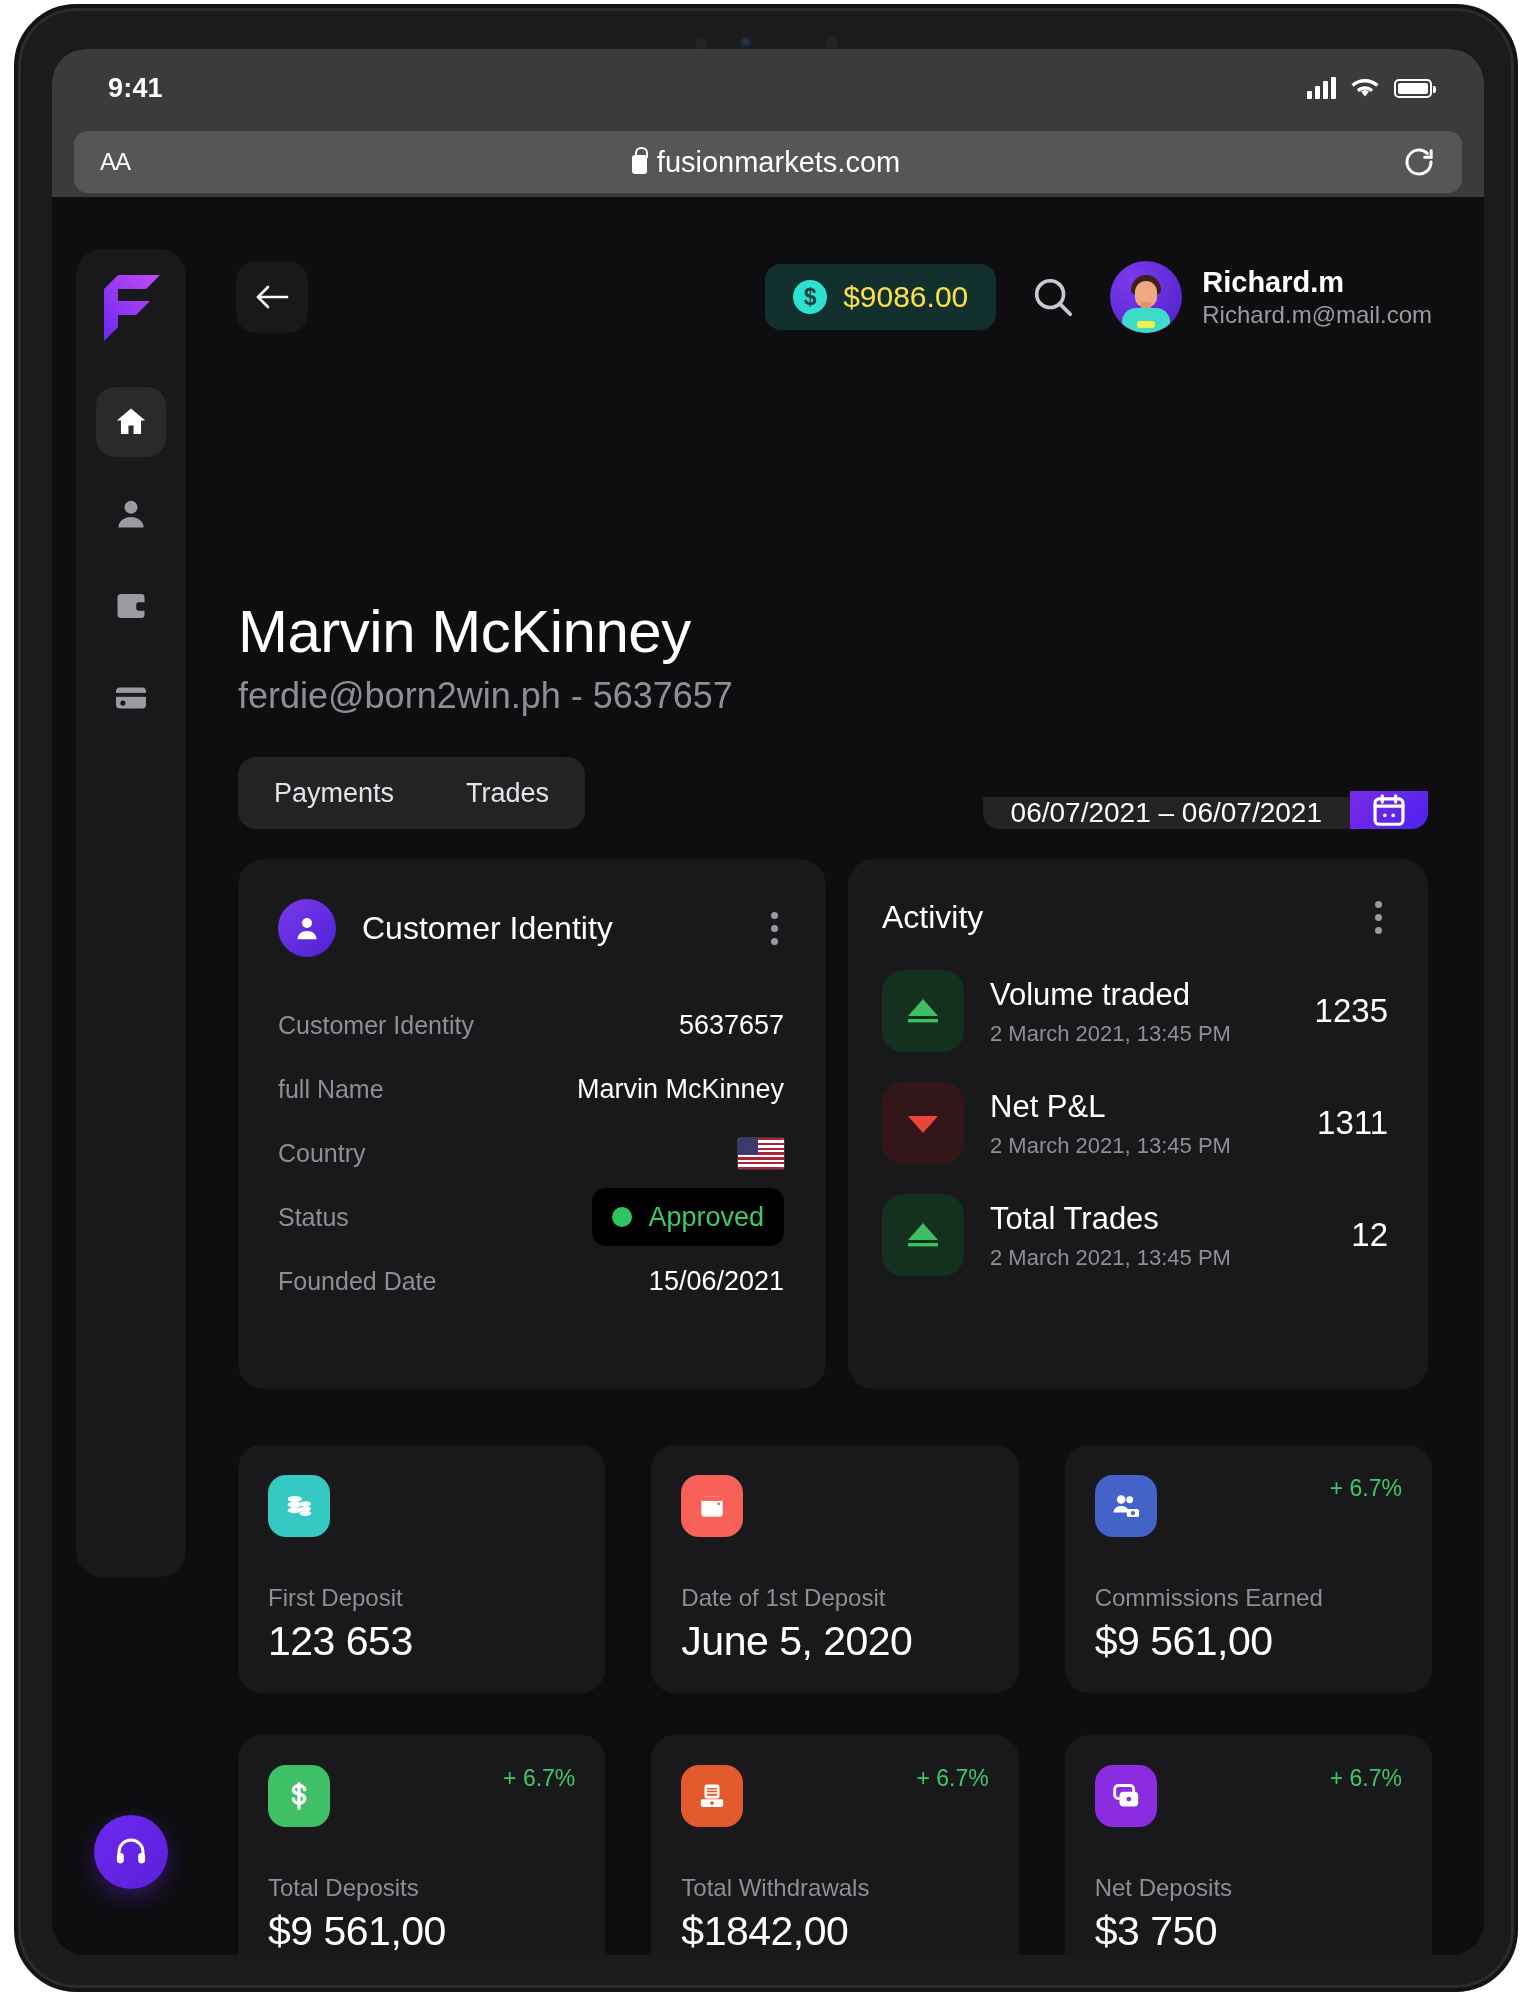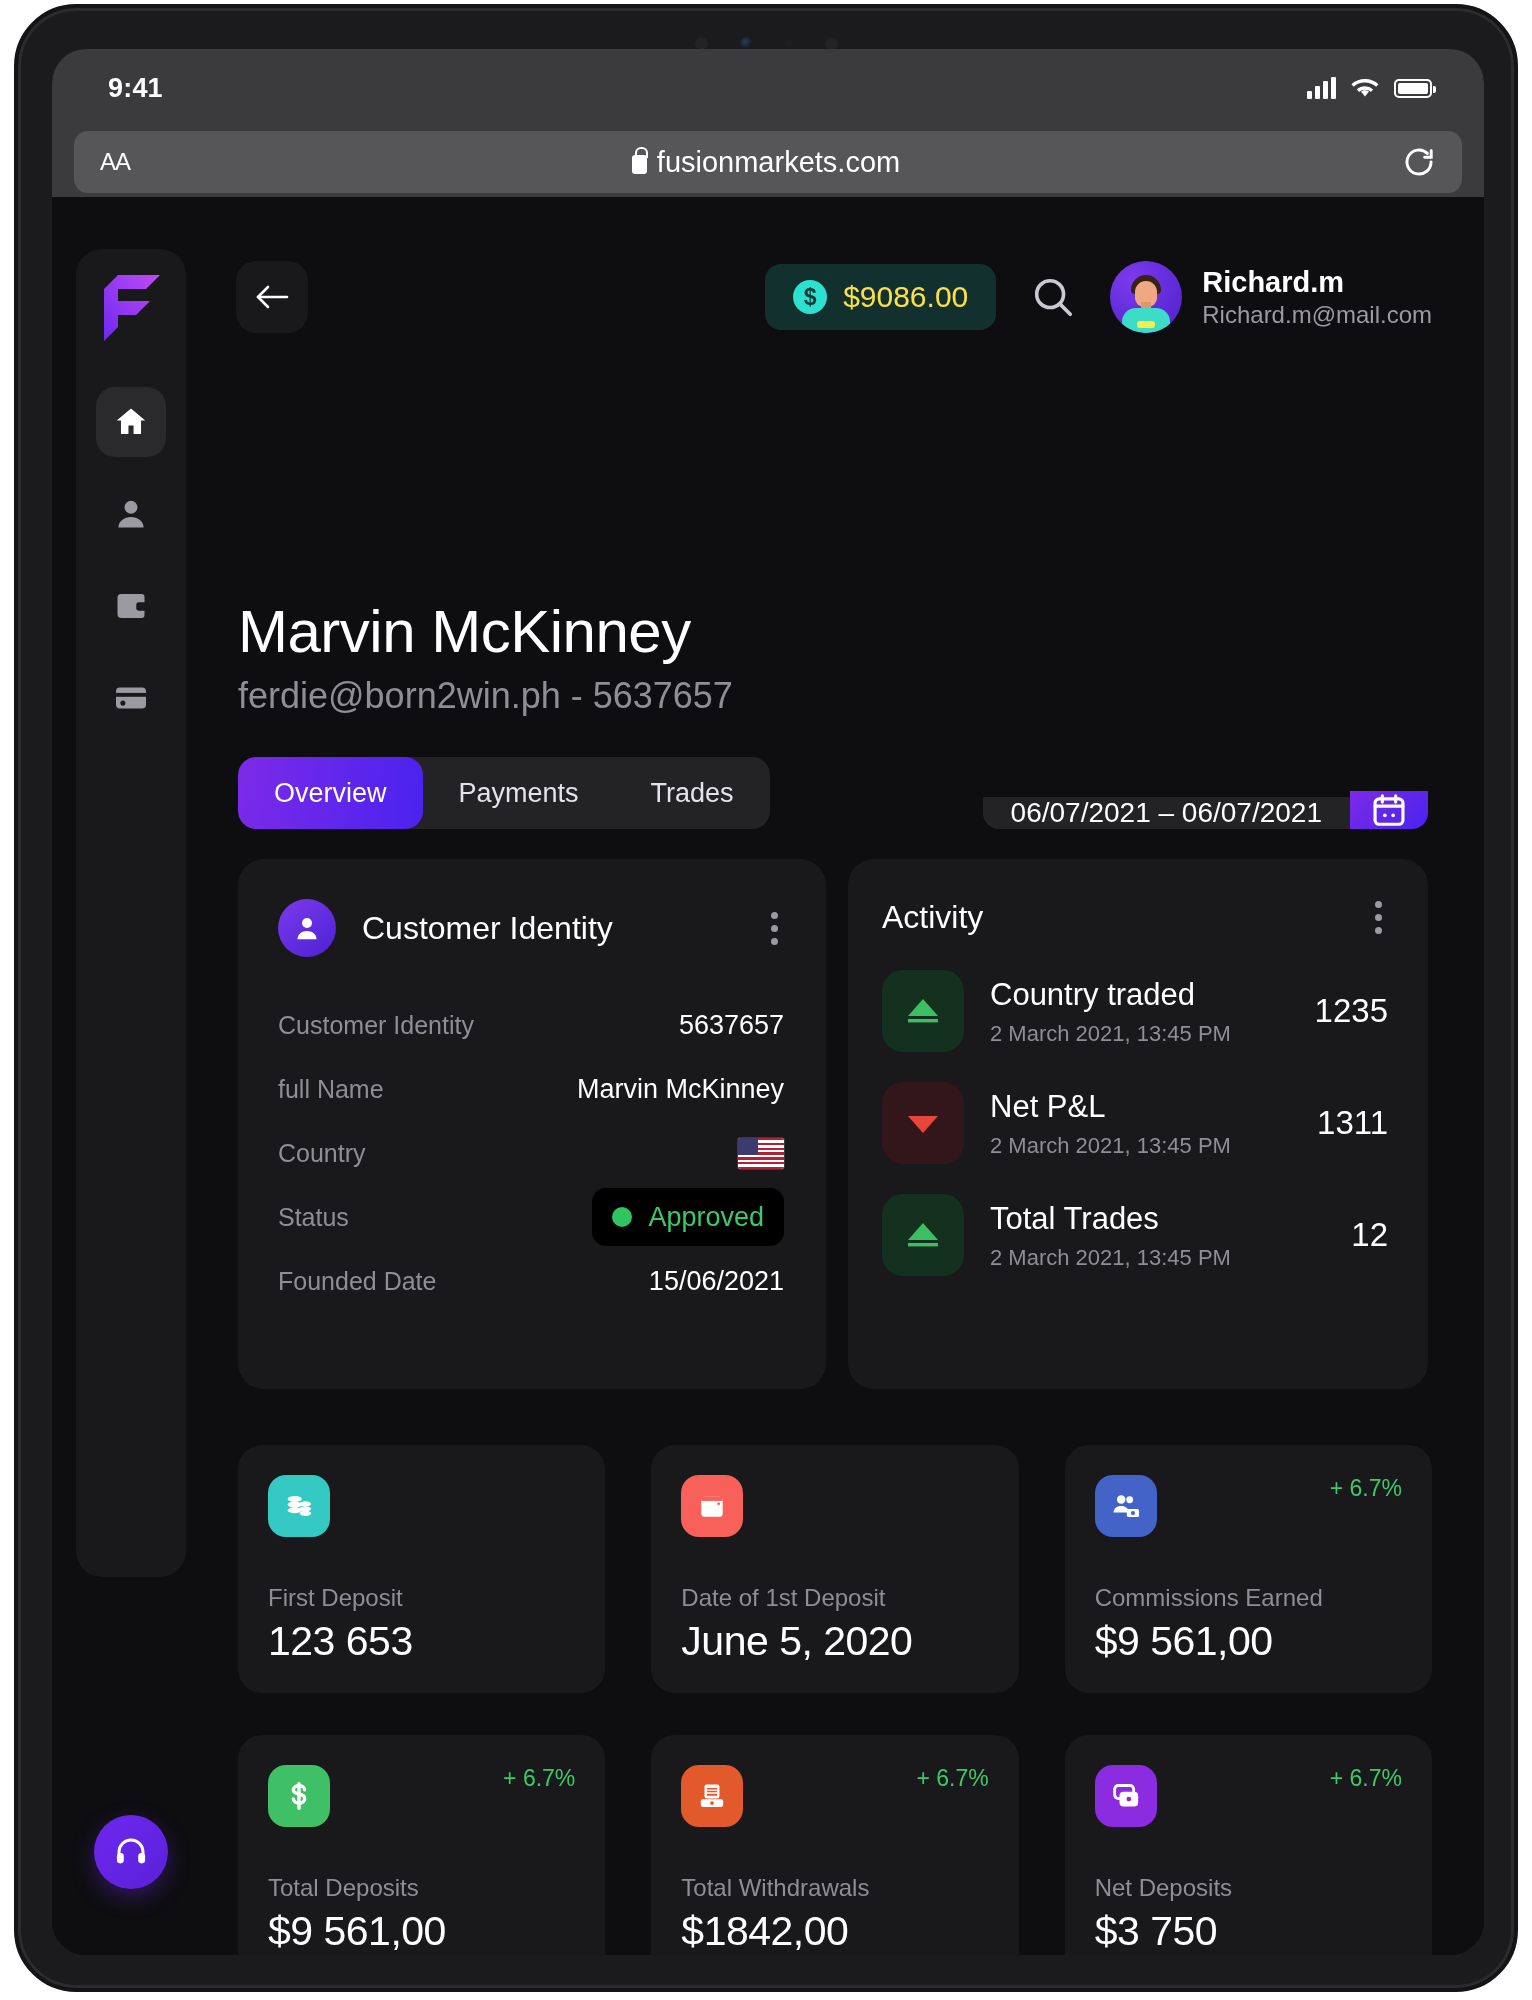--- a/index.html
+++ b/index.html
@@ -447,21 +447,20 @@
                 <div class="profile-mail">Richard.m@mail.com</div>
               </div>
             </div>
           </div>
         </div>
 
         <div class="page-title">Marvin McKinney</div>
         <div class="page-sub">ferdie@born2win.ph - 5637657</div>
 
         <div class="tabs">
-          <div class="tab active">Overview</div>
           <div class="tab">Payments</div>
           <div class="tab">Trades</div>
         </div>
 
         <div class="daterange">
           <div class="daterange-text">06/07/2021 – 06/07/2021</div>
           <div class="cal-btn">
             <svg width="38" height="38" viewBox="0 0 24 24" fill="none" stroke="#fff" stroke-width="2" stroke-linecap="round">
               <rect x="3.2" y="5" width="17.6" height="16" rx="2.6"></rect>
               <path d="M3.2 9.6h17.6M7.8 3v4M16.2 3v4"></path>
@@ -529,21 +528,21 @@
 
           <div class="activity-list">
             <div class="activity-row">
               <div class="act-icon up">
                 <svg width="40" height="34" viewBox="0 0 40 34">
                   <path d="M20 5L35 22H5z" fill="#3cbf63"></path>
                   <rect x="5" y="25" width="30" height="3.4" fill="#3cbf63"></rect>
                 </svg>
               </div>
               <div class="act-main">
-                <div class="act-name">Country traded</div>
+                <div class="act-name">Volume traded</div>
                 <div class="act-time">2 March 2021, 13:45 PM</div>
               </div>
               <div class="act-value">1235</div>
             </div>
 
             <div class="activity-row">
               <div class="act-icon down">
                 <svg width="40" height="34" viewBox="0 0 40 34">
                   <path d="M20 27L5 10h30z" fill="#e8453c"></path>
                 </svg>

